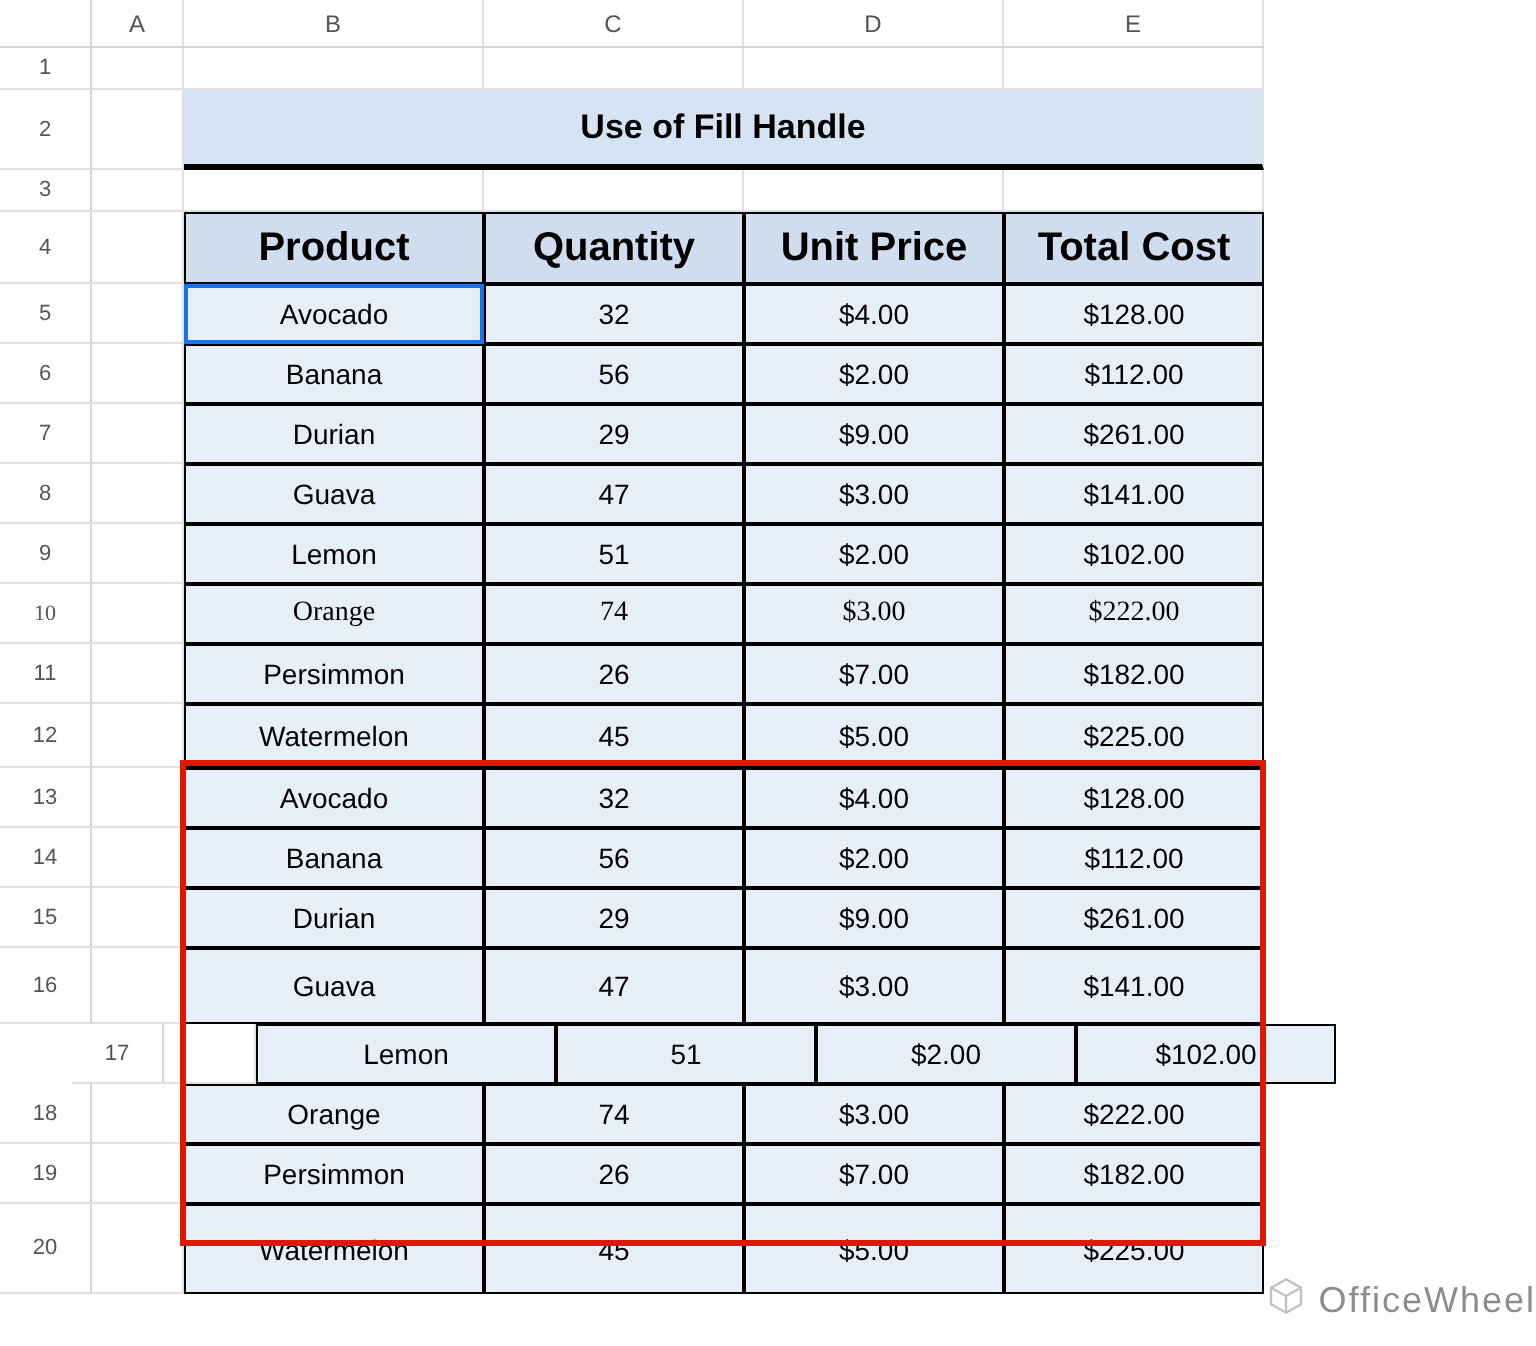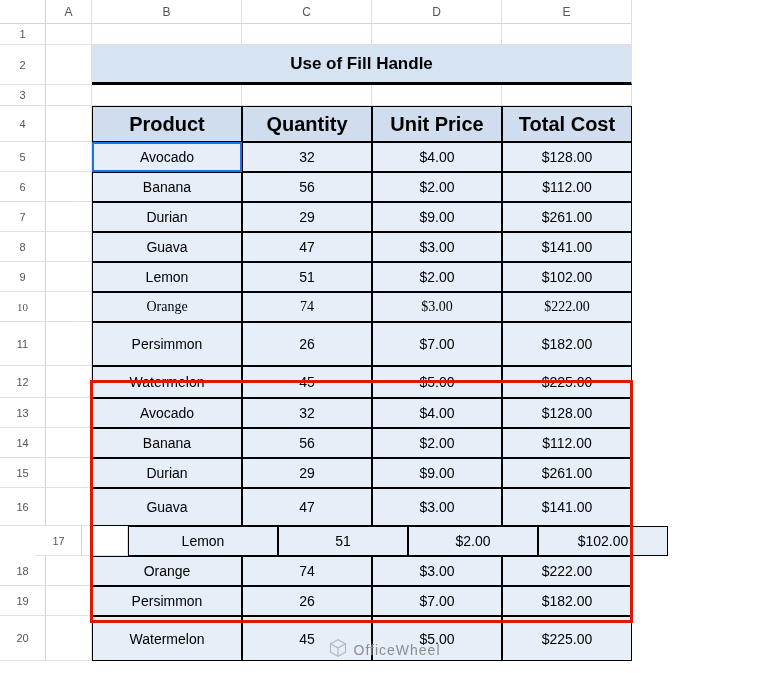--- a/index.html
+++ b/index.html
@@ -84,24 +84,24 @@
     border: 3px solid #e11800;
     pointer-events: none;
     z-index: 20;
   }
 
   .watermark {
     position: absolute;
     left: 0; right: 0;
     display: flex;
     align-items: center;
-    justify-content: center;
+    justify-content: flex-end;
     gap: 6px;
     color: #8d8d8d;
-    font-size: 14px;
+    font-size: 18px;
     letter-spacing: 1px;
     z-index: 30;
   }
   .watermark svg { width: 20px; height: 20px; opacity: 0.55; }
 </style>
 </head>
 <body>
 
 <div class="colhdrs">
   <div class="colhdr first"></div>
@@ -184,21 +184,21 @@
       <div class="cell td-cell">$102.00</div>
     </div>
     <div style="display: grid; grid-template-columns: 46px 46px 150px 130px 130px 130px; height: 30px; font-family: Liberation Serif, serif;">
       <div class="rowhdr">10</div>
       <div class="cell"></div>
       <div class="cell td-cell">Orange</div>
       <div class="cell td-cell">74</div>
       <div class="cell td-cell">$3.00</div>
       <div class="cell td-cell">$222.00</div>
     </div>
-    <div style="display: grid; grid-template-columns: 46px 46px 150px 130px 130px 130px; height: 44px;">
+    <div style="display: grid; grid-template-columns: 46px 46px 150px 130px 130px 130px; height: 30px;">
       <div class="rowhdr">11</div>
       <div class="cell"></div>
       <div class="cell td-cell">Persimmon</div>
       <div class="cell td-cell">26</div>
       <div class="cell td-cell">$7.00</div>
       <div class="cell td-cell">$182.00</div>
     </div>
     <div style="display: grid; grid-template-columns: 46px 46px 150px 130px 130px 130px; height: 32px;">
       <div class="rowhdr">12</div>
       <div class="cell"></div>

